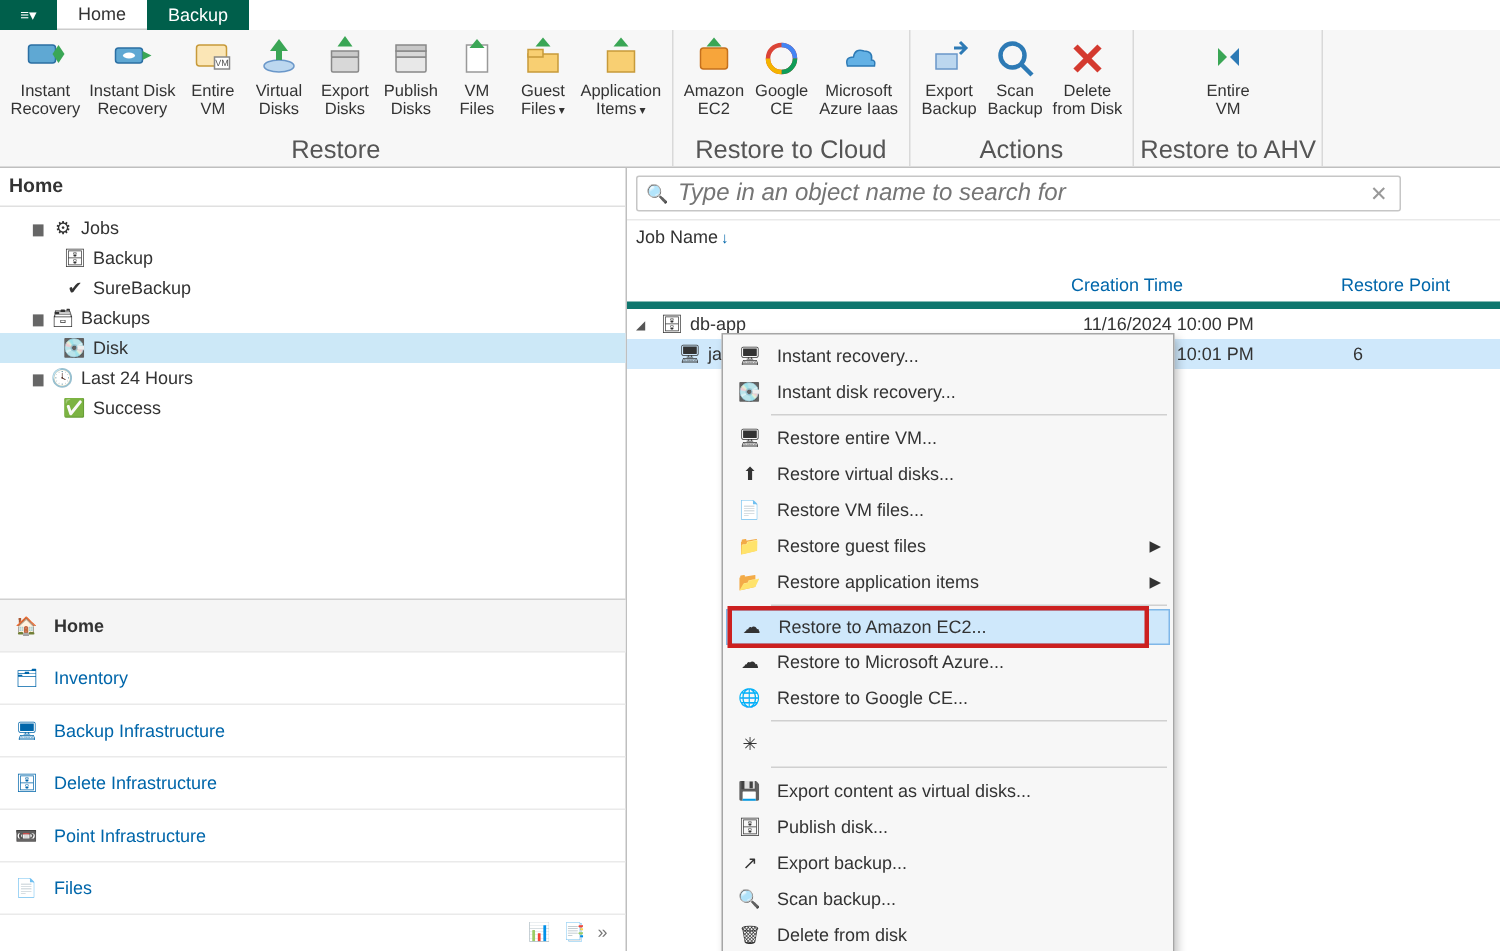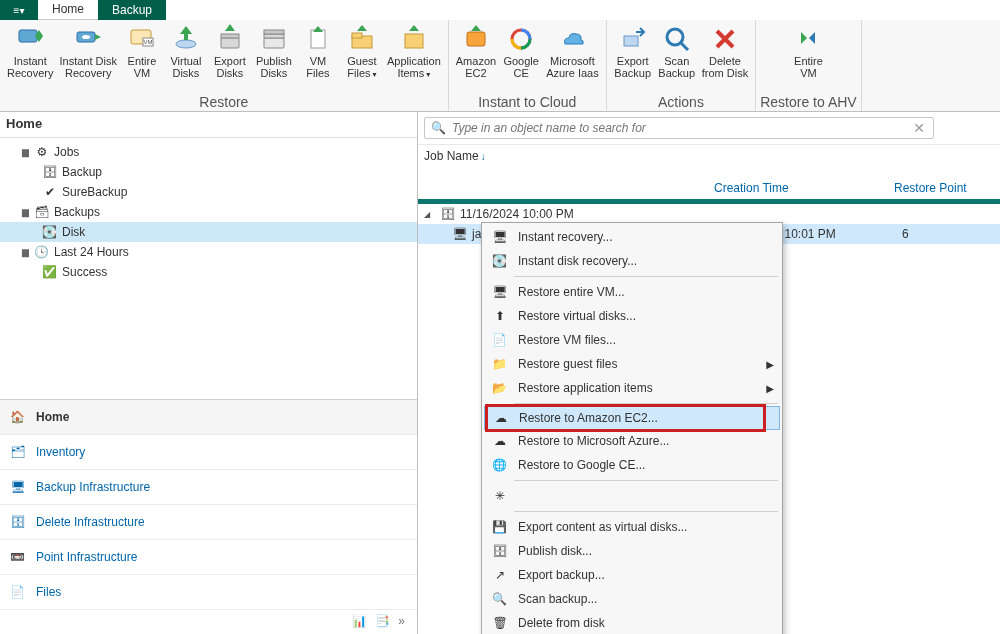--- a/index.html
+++ b/index.html
@@ -12,21 +12,21 @@
 .tab.active { background: #005f4b; color: #fff; border-bottom: none; }
 
 
 .ribbon { height: 92px; background: #f7f7f7; border-bottom: 1px solid #bfbfbf; display: flex; }
 .ribbon-group { display: flex; flex-direction: column; align-items: center; padding: 2px 4px 0; border-right: 1px solid #d9d9d9; }
 .ribbon-btns { display: flex; align-items: flex-start; }
 .ribbon-btn { display: flex; flex-direction: column; align-items: center; justify-content: space-between; padding: 2px 3px; text-align: center; font-size: 11px; cursor: pointer; min-width: 44px; }
 .ribbon-icon { width: 30px; height: 30px; margin-bottom: 1px; display: flex; align-items: center; justify-content: center; }
 .ribbon-label { line-height: 12px; white-space: pre-line; }
 .drop-caret { font-size: 8px; margin-left: 2px; }
-.group-label { font-size: 14px; color: #555; margin-top: auto; padding-bottom: 1px; }
+.group-label { font-size: 17px; color: #555; margin-top: auto; padding-bottom: 1px; }
 
 
 .lower { display: flex; height: calc(634px - 112px); }
 .sidebar { width: 418px; border-right: 1px solid #bfbfbf; display: flex; flex-direction: column; min-width: 0; }
 .side-title { font-weight: 600; padding: 4px 6px 6px; font-size: 13px; border-bottom: 1px solid #e0e0e0; color:#333;}
 .tree { padding: 4px 0; flex: 0 0 auto; }
 .tree-row { display: flex; align-items: center; padding: 2px 4px; cursor: pointer; }
 .tree-row.selected { background: #cce8f7; }
 .tree-indent-1 { padding-left: 22px; }
 .tree-indent-2 { padding-left: 42px; }
@@ -35,21 +35,21 @@
 
 .nav-panels { margin-top: auto; border-top: 1px solid #d0d0d0; }
 .nav-panel { display: flex; align-items: center; padding: 8px 8px; border-bottom: 1px solid #eaeaea; cursor: pointer; color: #0066aa; }
 .nav-panel.active { background: #f5f5f5; color: #333; font-weight: 600; }
 .nav-panel .nav-icon { width: 20px; height: 18px; margin-right: 8px; display:inline-flex; align-items:center; justify-content:center; }
 .nav-footer { display:flex; justify-content:flex-end; padding:4px 12px 6px; gap:8px; color:#777;}
 
 .content { flex: 1; display: flex; flex-direction: column; min-width: 0; overflow:hidden;}
 .search-row { padding: 5px 6px; border-bottom: 1px solid #e9e9e9; }
 .search-box { display: flex; align-items: center; border: 1px solid #c6c6c6; border-radius: 2px; padding: 2px 6px; width: 510px; }
-.search-box input { border: none; outline: none; flex: 1; font-size: 12px; font-style: italic; color: #888; background: transparent; }
+.search-box input { border: none; outline: none; flex: 1; font-size: 16px; font-style: italic; color: #888; background: transparent; }
 .search-clear { color: #999; cursor: pointer; font-size: 14px; padding: 0 2px; }
 
 .grid-head { display: flex; padding: 4px 6px; font-size: 12px; color: #333; border-bottom: 5px solid #0f766e; }
 .col-name { width: 290px; }
 .col-time { width: 180px; }
 .col-rp   { flex: 1; }
 .head-link { color: #0066aa; cursor: pointer; margin-top: 32px; }
 .sort-arrow { color:#0066aa; font-size:10px; margin-left:2px;}
 
 .grid-body { position: relative; }
@@ -212,21 +212,21 @@
       <div class="ribbon-btn">
         <span class="ribbon-icon">
             <svg width="30" height="30">
               <path d="M8 20 Q6 14 12 14 Q13 8 19 10 Q25 10 24 16 Q27 16 26 20 Z" fill="#63b1e5" stroke="#2d7ab5"></path>
             </svg>
           </span>
         <span class="ribbon-label">Microsoft
 Azure Iaas</span>
       </div>
     </div>
-    <div class="group-label">Instant to Cloud</div>
+    <div class="group-label">Restore to Cloud</div>
   </div>
 
   <div class="ribbon-group">
     <div class="ribbon-btns">
       <div class="ribbon-btn">
         <span class="ribbon-icon">
             <svg width="30" height="30">
               <rect x="6" y="12" width="14" height="10" fill="#bcd7ef" stroke="#6a97c9"></rect>
               <path d="M18 8 L26 8 M22 4 L26 8 L22 12" fill="none" stroke="#2d7ab5" stroke-width="2"></path>
             </svg>
@@ -358,20 +358,21 @@
     <div class="grid-head">
       <div class="col-name"><span>Job Name</span><span class="sort-arrow">↓</span></div>
       <div class="col-time head-link">Creation Time</div>
       <div class="col-rp head-link">Restore Point</div>
     </div>
 
     <div class="grid-body">
       <div class="grid-row">
         <span class="row-exp">◢</span>
         <span class="row-icon">🗄</span>
+        <span class="col-name row-name" style="width:262px;">db-app</span>
         <span class="col-time">11/16/2024 10:00 PM</span>
         <span class="col-rp"></span>
       </div>
       <div class="grid-row child selected" style="padding-left:30px;">
         <span class="row-icon">🖥</span>
         <span class="col-name row-name" style="width:250px;">jack-db</span>
         <span class="col-time">11/21/2024 10:01 PM</span>
         <span class="col-rp">6</span>
       </div>
     </div>

